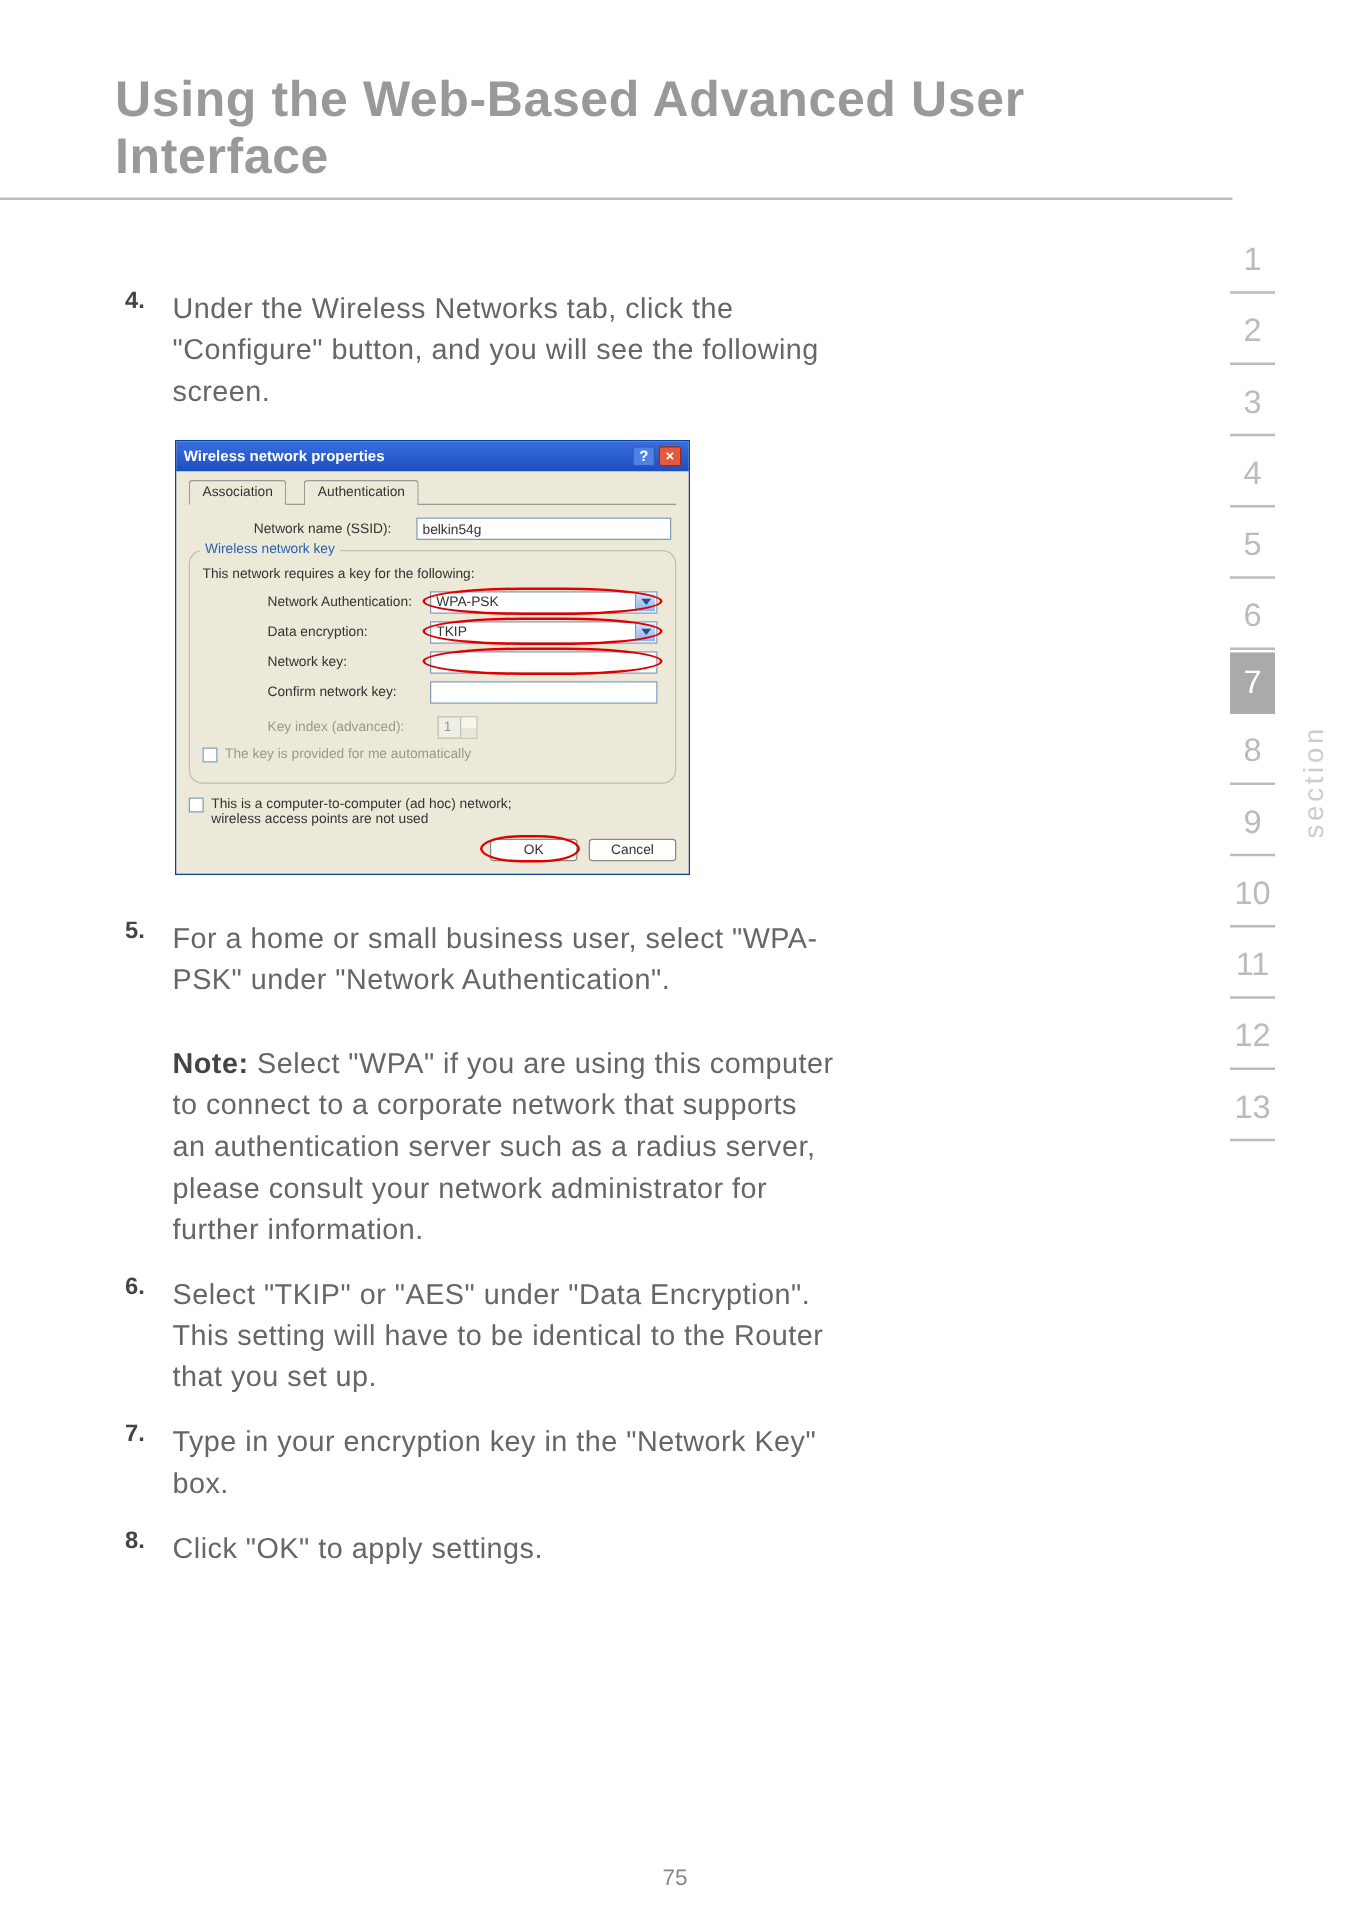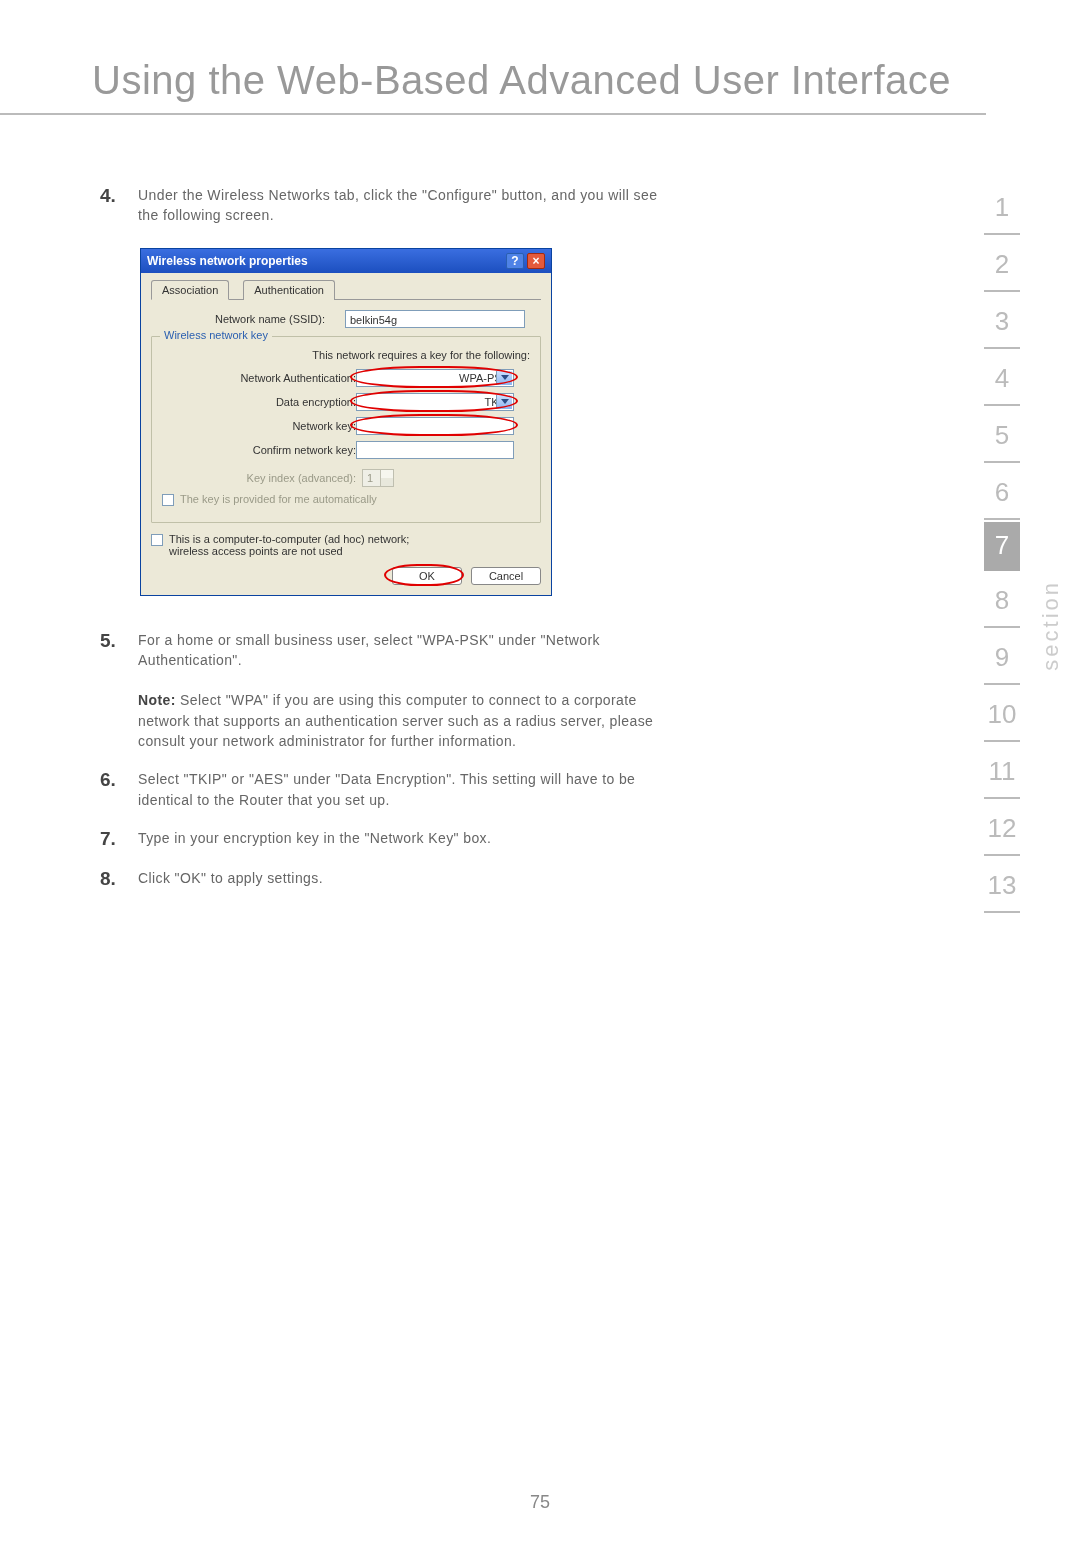--- a/index.html
+++ b/index.html
@@ -9,41 +9,41 @@
     width: 1080px;
     height: 1541px;
     font-family: Arial, Helvetica, sans-serif;
     background: #fff;
     color: #555;
     position: relative;
   }
   .page-title {
     font-size: 40px;
     color: #999;
-    font-weight: 400;
+    font-weight: 700;
     letter-spacing: 0.5px;
     padding: 58px 0 10px 92px;
     border-bottom: 2px solid #bbb;
     margin: 0 94px 0 0;
   }
   .content {
     padding: 70px 140px 0 100px;
     position: relative;
     width: 810px;
   }
   .step { display: flex; margin-bottom: 18px; }
   .step-num {
     flex: 0 0 38px;
     font-weight: bold;
     color: #444;
     font-size: 19px;
   }
   .step-body {
     flex: 1;
-    font-size: 14px;
+    font-size: 23px;
     line-height: 1.45;
     color: #666;
     letter-spacing: 0.4px;
   }
   .step-body b, .note-lead b { color: #444; }
   .note-lead { font-weight: bold; color: #444; }
   .important-block {
     margin: 40px 0 40px 0;
     font-size: 19px;
     line-height: 1.45;
@@ -134,21 +134,21 @@
     border: 1px solid #999;
     border-bottom: none;
     margin-right: 14px;
     background: #ece9d8;
     border-top-left-radius: 3px;
     border-top-right-radius: 3px;
     position: relative;
     top: 1px;
   }
   .xp-tab.active { background:#ece9d8; border-bottom: 1px solid #ece9d8; }
-  .xp-row { display: flex; align-items: center; margin: 6px 16px; padding-left: 48px; }
+  .xp-row { display: flex; align-items: center; margin: 6px 4px; padding-left: 48px; }
   .xp-label { flex: 0 0 130px; }
   .xp-input {
     flex: 1;
     height: 18px;
     border: 1px solid #7f9db9;
     background: #fff;
     padding: 0 4px;
     font-size: 11px;
     line-height: 18px;
   }
@@ -177,25 +177,24 @@
     position: absolute;
     right: 5px; top: 6px;
     width: 0; height: 0;
     border-left: 4px solid transparent;
     border-right: 4px solid transparent;
     border-top: 5px solid #2b4c86;
     z-index: 2;
   }
   .xp-fieldset {
     border: 1px solid #c0c0a8;
-    border-radius: 1px;
+    border-radius: 11px;
     margin: 8px 0 10px;
     padding: 8px 10px 10px;
     position: relative;
-    text-align: right;
   }
   .xp-legend {
     position: absolute;
     top: -8px; left: 8px;
     background: #ece9d8;
     padding: 0 4px;
     color: #2a5fb0;
     font-size: 11px;
   }
   .xp-check { display: flex; align-items: flex-start; gap: 6px; margin: 6px 0; }

